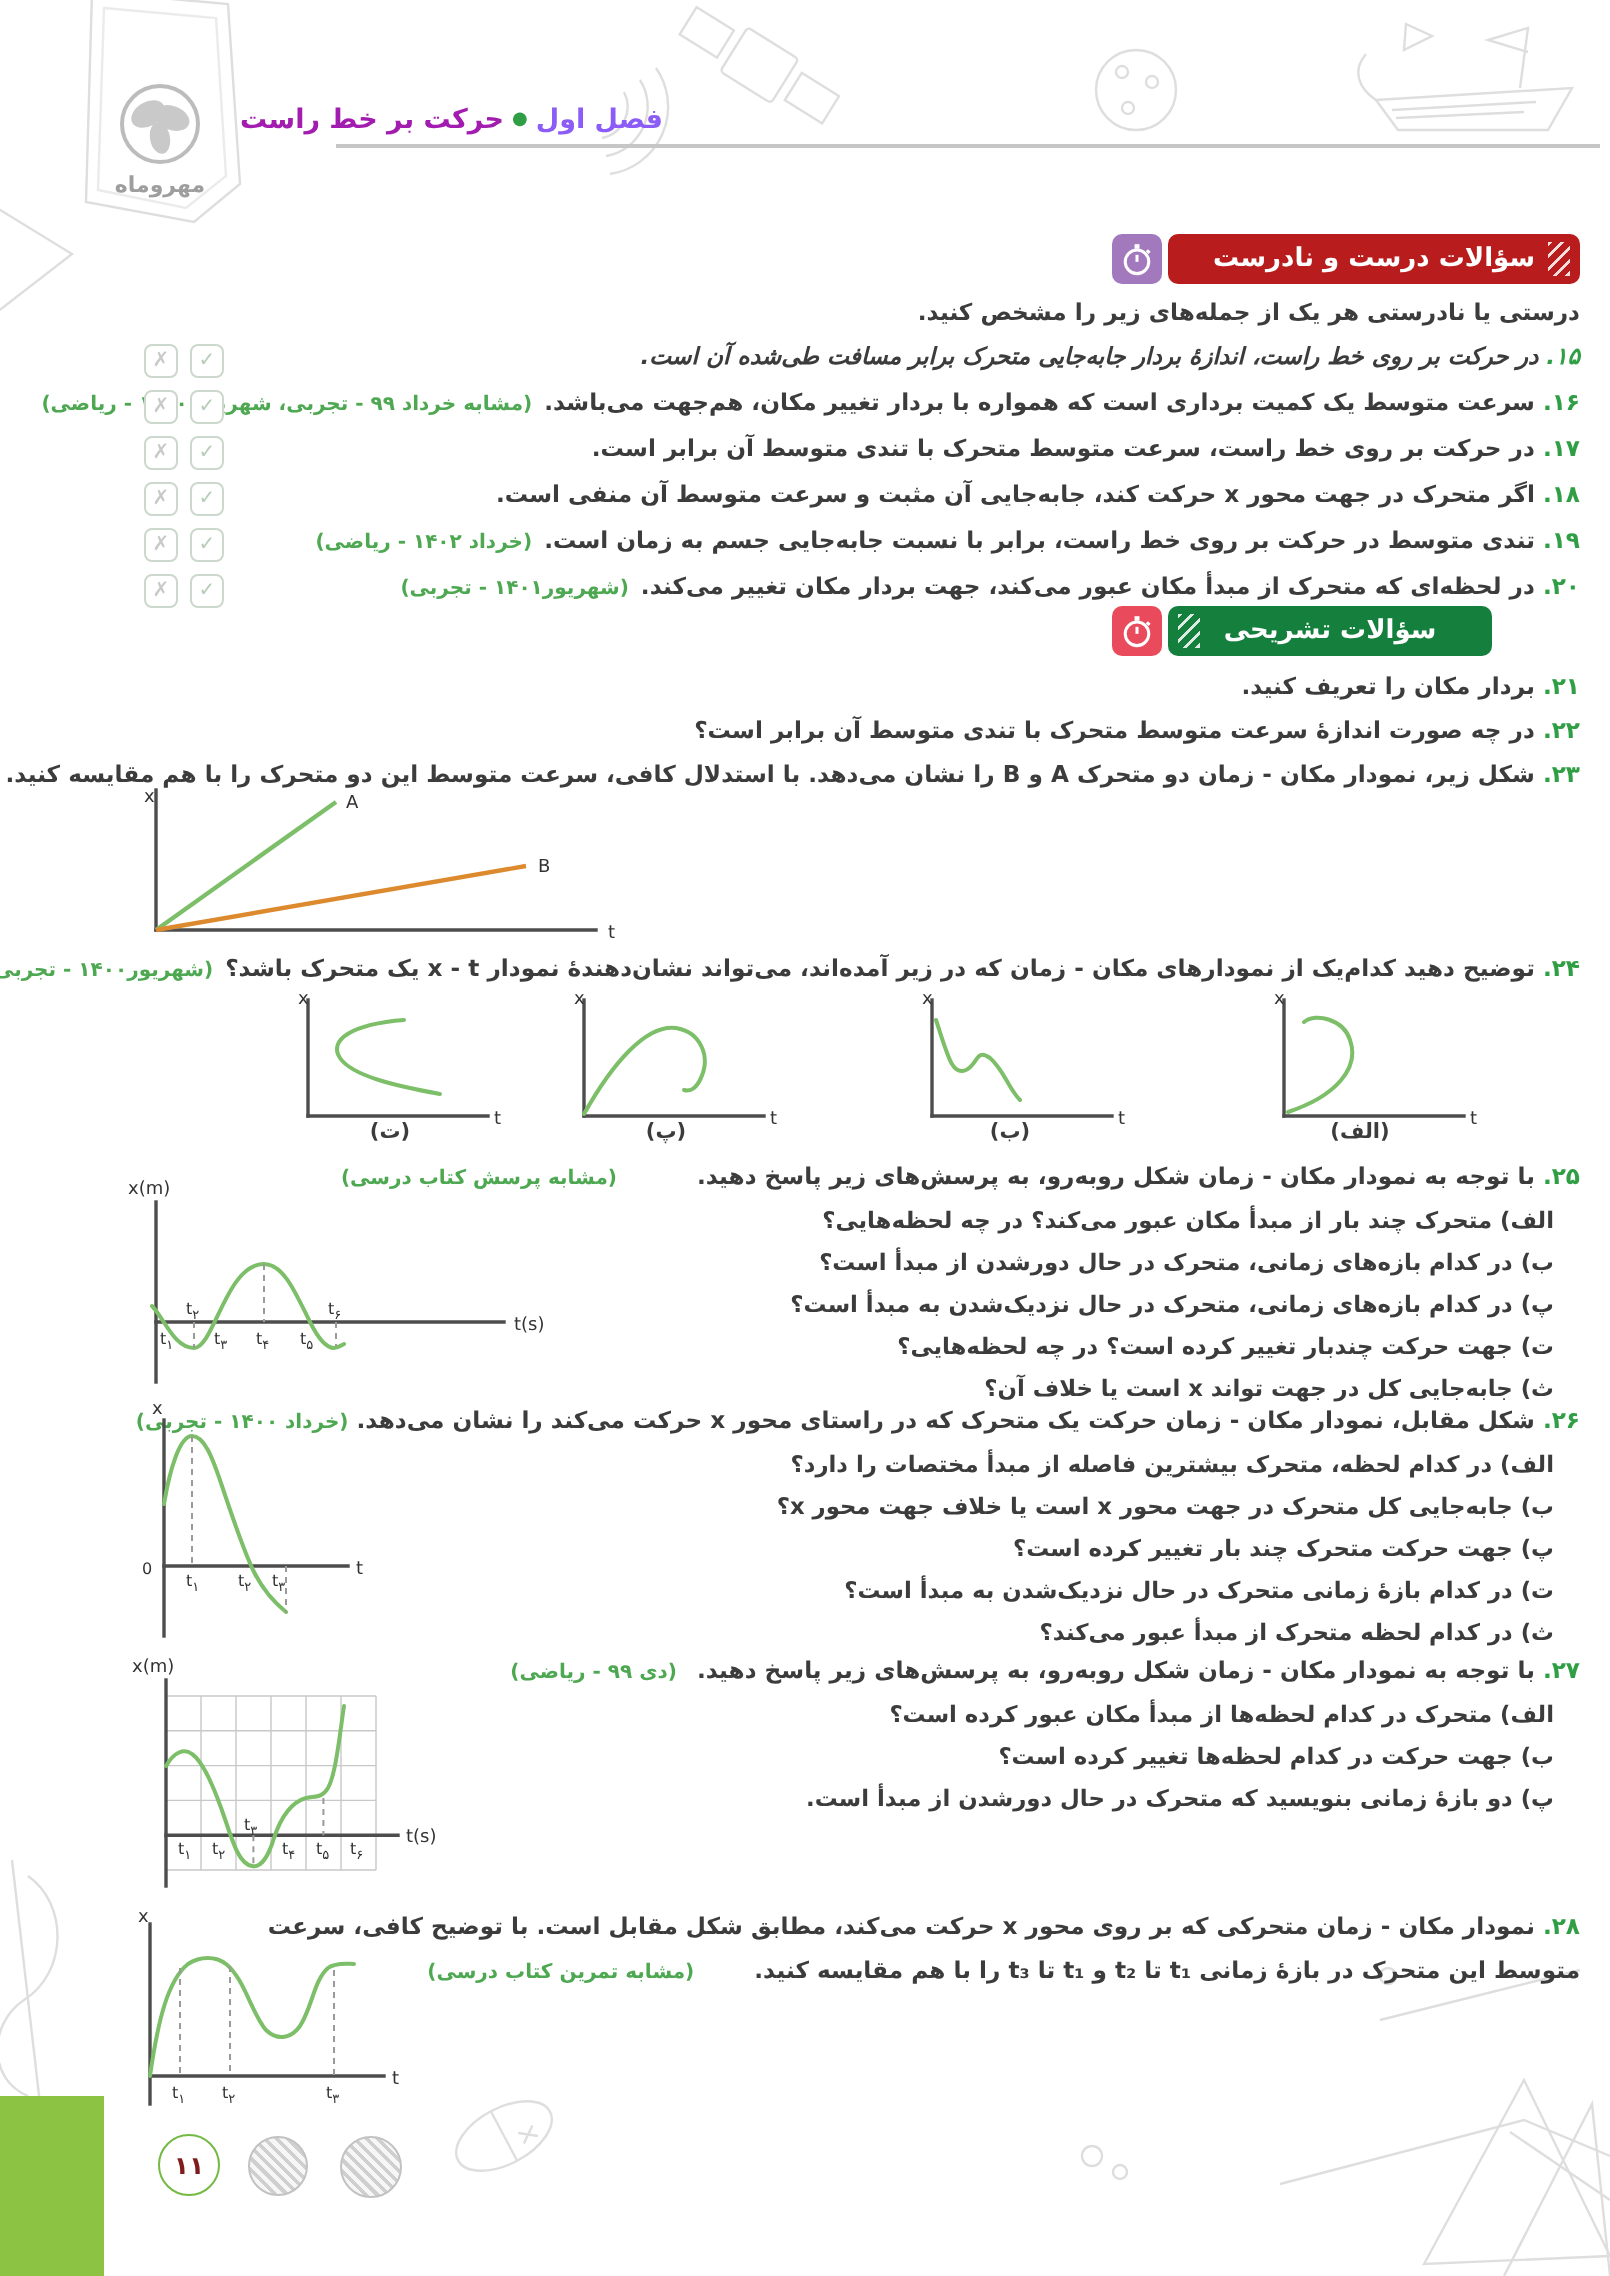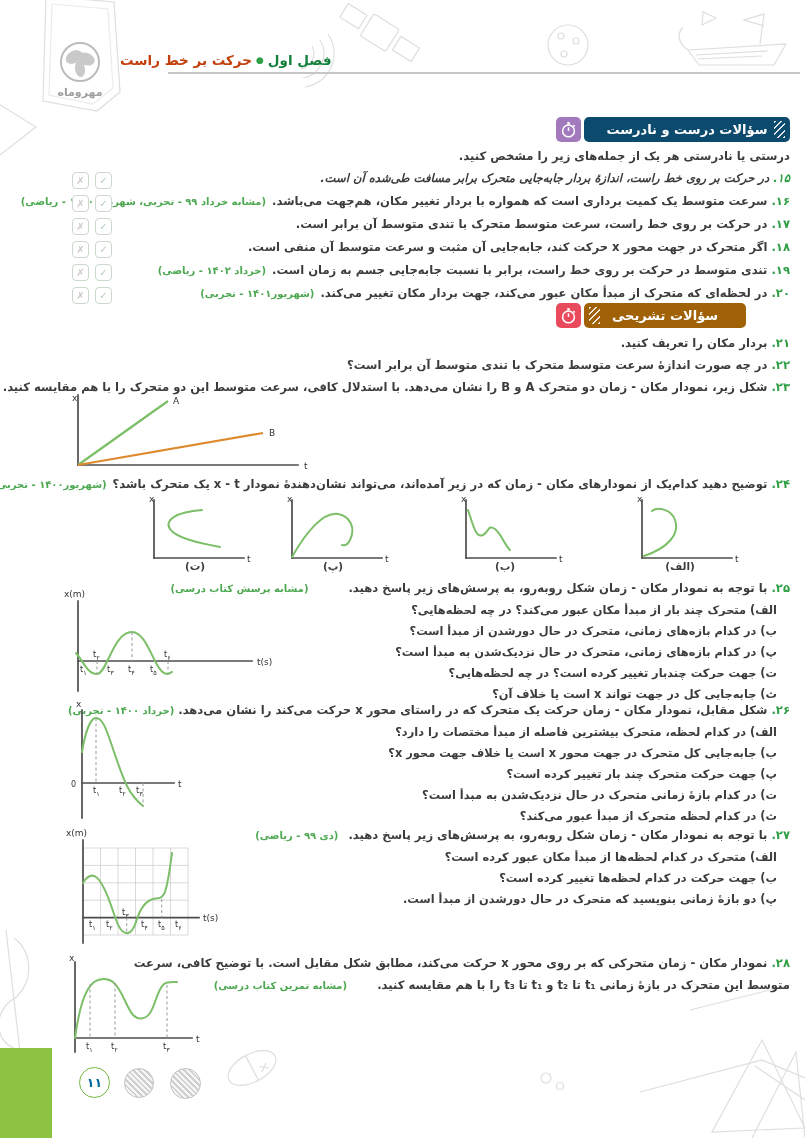--- a/index.html
+++ b/index.html
@@ -1,31 +1,31 @@
 <!DOCTYPE html>
 <html lang="fa"><head>
 <meta charset="utf-8">
 <style>
   html,body{margin:0;padding:0;}
   body{font-family:"DejaVu Sans",sans-serif;}
   .page{position:relative;width:805px;height:1138px;background:#ffffff;overflow:hidden;}
 
   
   .chapter{position:absolute;direction:rtl;white-space:nowrap;font-size:13.5px;font-weight:bold;}
-  .chap-name{color:#15803d;}
+  .chap-name{color:#8b5cf6;}
   .chap-dot{color:#2f9e44;font-size:9px;vertical-align:2px;margin:0 4px;}
-  .chap-title{color:#c2410c;margin-top:15px;}
+  .chap-title{color:#a21caf;margin-top:15px;}
   .head-rule{position:absolute;background:#c6c6c6;}
   .logo-text{position:absolute;color:#9e9e9e;font-size:11px;font-weight:bold;text-align:center;}
 
   
   .banner-icon{position:absolute;width:25px;height:25px;border-radius:5px;display:flex;align-items:center;justify-content:center;}
   .banner-body{position:absolute;height:25px;border-radius:5px;color:#fff;font-weight:bold;font-size:13px;display:flex;align-items:center;justify-content:center;direction:rtl;white-space:nowrap;}
-  .bi-purple{background:#a379bd;} .bb-purple{background:#0c4a6e;}
-  .bi-red{background:#ea4b5c;} .bb-red{background:#a16207;}
+  .bi-purple{background:#a379bd;} .bb-purple{background:#b91c1c;}
+  .bi-red{background:#ea4b5c;} .bb-red{background:#15803d;}
   .hatch{position:absolute;top:4px;bottom:4px;width:11px;background:repeating-linear-gradient(135deg,rgba(255,255,255,.85) 0 1.5px,rgba(255,255,255,0) 1.5px 4.5px);}
   .hatch.r{right:5px;} .hatch.l{left:5px;}
 
   
   .qline{position:absolute;right:15px;direction:rtl;white-space:nowrap;font-size:11.6px;font-weight:bold;color:#3c3c3c;text-align:right;}
   .qnum{color:#2f9e44;margin-left:4px;}
   .item{position:absolute;right:28px;direction:rtl;white-space:nowrap;font-size:11.4px;font-weight:bold;color:#3c3c3c;}
   .src{color:#4da851;font-size:10px;font-weight:bold;}
   .gap4{margin-inline-start:4px;} .gap6{margin-inline-start:6px;}
   .gap10{margin-inline-start:10px;} .gap30{margin-inline-start:30px;} .gap40{margin-inline-start:40px;}
@@ -41,21 +41,21 @@
   .curve{stroke:#7cbf68;stroke-width:2;fill:none;stroke-linecap:round;stroke-linejoin:round;}
   .lineA{stroke:#7cbf68;stroke-width:2.2;}
   .lineB{stroke:#dd8a2e;stroke-width:2.2;}
   .dash{stroke:#9a9a9a;stroke-width:1;stroke-dasharray:3,2.5;}
   .grid{stroke:#c8c8c8;stroke-width:0.7;}
   .alab{font-size:9px;fill:#333;}
   .tick{font-size:8px;fill:#333;}
   .mini-label{position:absolute;width:80px;text-align:center;direction:rtl;font-size:10.5px;font-weight:bold;color:#3c3c3c;}
 
   
-  .page-circle{position:absolute;width:29px;height:29px;border:1.6px solid #74b944;border-radius:50%;display:flex;align-items:center;justify-content:center;color:#0369a1;font-size:12.5px;font-weight:bold;}
+  .page-circle{position:absolute;width:29px;height:29px;border:1.6px solid #74b944;border-radius:50%;display:flex;align-items:center;justify-content:center;color:#7f1d1d;font-size:12.5px;font-weight:bold;}
   .hatch-circle{position:absolute;border-radius:50%;border:1px solid #c2c2c2;background:repeating-linear-gradient(45deg,#cfcfcf 0 1.8px,#f6f6f6 1.8px 4px);}
   .green-block{position:absolute;left:0;top:1048px;width:52px;height:90px;background:#8cc342;}
 
   .decor{position:absolute;left:0;top:0;pointer-events:none;}
 </style>
 </head>
 <body>
 
 <div class="page">
 

